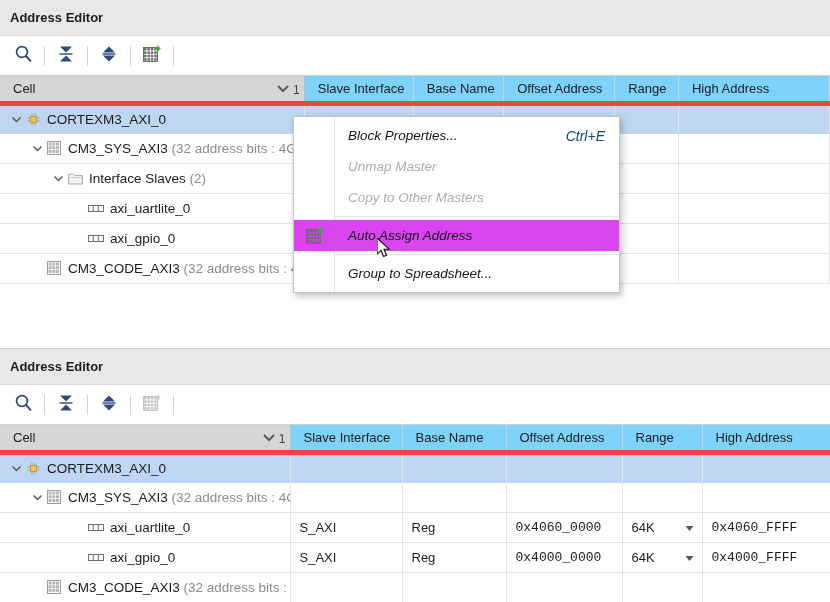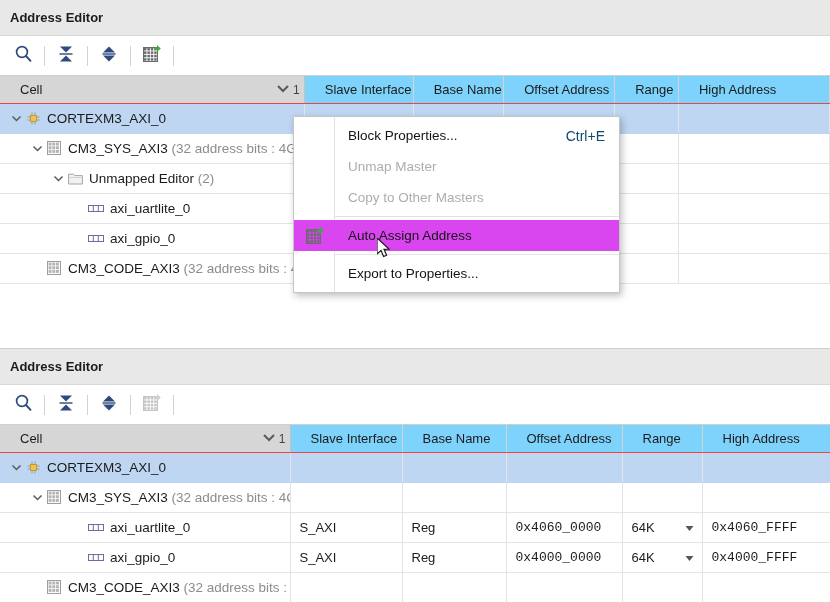--- a/index.html
+++ b/index.html
@@ -35,23 +35,23 @@
 
   
   table.grid { border-collapse: collapse; table-layout: fixed; width: 830px; }
   table.grid th {
     background: #d6d6d6;
     font-weight: normal;
     font-size: 13px;
     color: #1b1b1b;
     text-align: left;
     height: 27px;
-    padding: 0 0 0 20px;
+    padding: 0 0 0 13px;
     border-right: 1px solid #c2c2c2;
-    border-bottom: 1px solid #ef4444;
+    border-bottom: 5px solid #ef4444;
     box-sizing: border-box;
     white-space: nowrap;
     overflow: hidden;
   }
   table.grid th.lighter { background: #7dd3fc; border-right: 1px solid #d4d4d0; }
   table.grid th.cellhdr { position: relative; }
   .cellhdr-right {
     position: absolute; right: 4px; top: 0; height: 27px;
     display: flex; align-items: center; gap: 3px;
     font-size: 12px; color: #444;
@@ -263,21 +263,21 @@
               <td class="vline" style="padding-left:50px">
                 <div class="cellwrap"><span class="twisty">
                     <svg width="11" height="11" viewBox="0 0 11 11">
                       <polyline points="1.5,3.5 5.5,7.5 9.5,3.5" fill="none" stroke="#5a5a5a" stroke-width="1.5"></polyline>
                     </svg>
                   </span><span class="nodeicon">
                     <svg width="15" height="13" viewBox="0 0 15 13">
                       <path d="M0.6 2.2 h5 l1.2 1.4 h7.6 v8.4 h-13.8 z" fill="#f2f2f2" stroke="#a6a6a6" stroke-width="1"></path>
                       <rect x="1.6" y="5" width="11.8" height="1" fill="#cfcfcf"></rect>
                     </svg>
-                  </span><span class="nodelabel">Unmapped Editor</span>&nbsp;<span class="nodelabel muted">(2)</span></div>
+                  </span><span class="nodelabel">Interface Slaves</span>&nbsp;<span class="nodelabel muted">(2)</span></div>
               </td>
               <td class="vline link"><span></span></td>
               <td class="vline "><span></span></td>
               <td class="vline mono"><span></span></td>
               <td class="vline "><span></span></td>
               <td class="vline mono"><span></span></td>
             </tr>
             <tr>
               <td class="vline" style="padding-left:71px">
                 <div class="cellwrap">
@@ -559,21 +559,21 @@
               <td class="vline "><span></span></td>
               <td class="vline mono"><span></span></td>
               <td class="vline "><span></span></td>
               <td class="vline mono"><span></span></td>
             </tr>
           </tbody>
         </table>
       </div>
   </div>
 
-  <div class="ctxmenu" id="ctxmenu" style="left:293px;top:116px;width:325px;">
+  <div class="ctxmenu" id="ctxmenu" style="left:293px;top:116px;width:325px;font-style:italic;">
     <div class="ctx-gutter"></div>
   <div class="ctx-item">
         <span>Block Properties...</span>
         <span class="accel">Ctrl+E</span>
       </div>
       <div class="ctx-item disabled">
         <span>Unmap Master</span>
       </div>
       <div class="ctx-item disabled">
         <span>Copy to Other Masters</span>
@@ -600,21 +600,21 @@
             <rect x="7.8" y="13.2" width="2.5" height="2.5" fill="#6b6b6b"></rect>
             <rect x="11.2" y="13.2" width="2.5" height="2.5" fill="#6b6b6b"></rect>
             <polygon points="14,0 17.8,3.6 14,7" fill="#3faa3f"></polygon>
             <rect x="11.6" y="2.3" width="3.2" height="2.6" fill="#3faa3f"></rect>
           </svg>
         </span>
         <span>Auto Assign Address</span>
       </div>
       <div class="ctx-sep"></div>
       <div class="ctx-item">
-        <span>Export to Properties...</span>
+        <span>Group to Spreadsheet...</span>
       </div>
     </div>
 
   <svg class="cursor-arrow" style="left:377px;top:238px;" width="16" height="22" viewBox="0 0 16 22">
     <polygon points="0,0 0,16 4,12.5 6.6,18.5 9.6,17.2 7,11.3 12,11" fill="#ffffff" stroke="#1a1a1a" stroke-width="1.2"></polygon>
   </svg>
 
 </div>
 
 </body></html>

